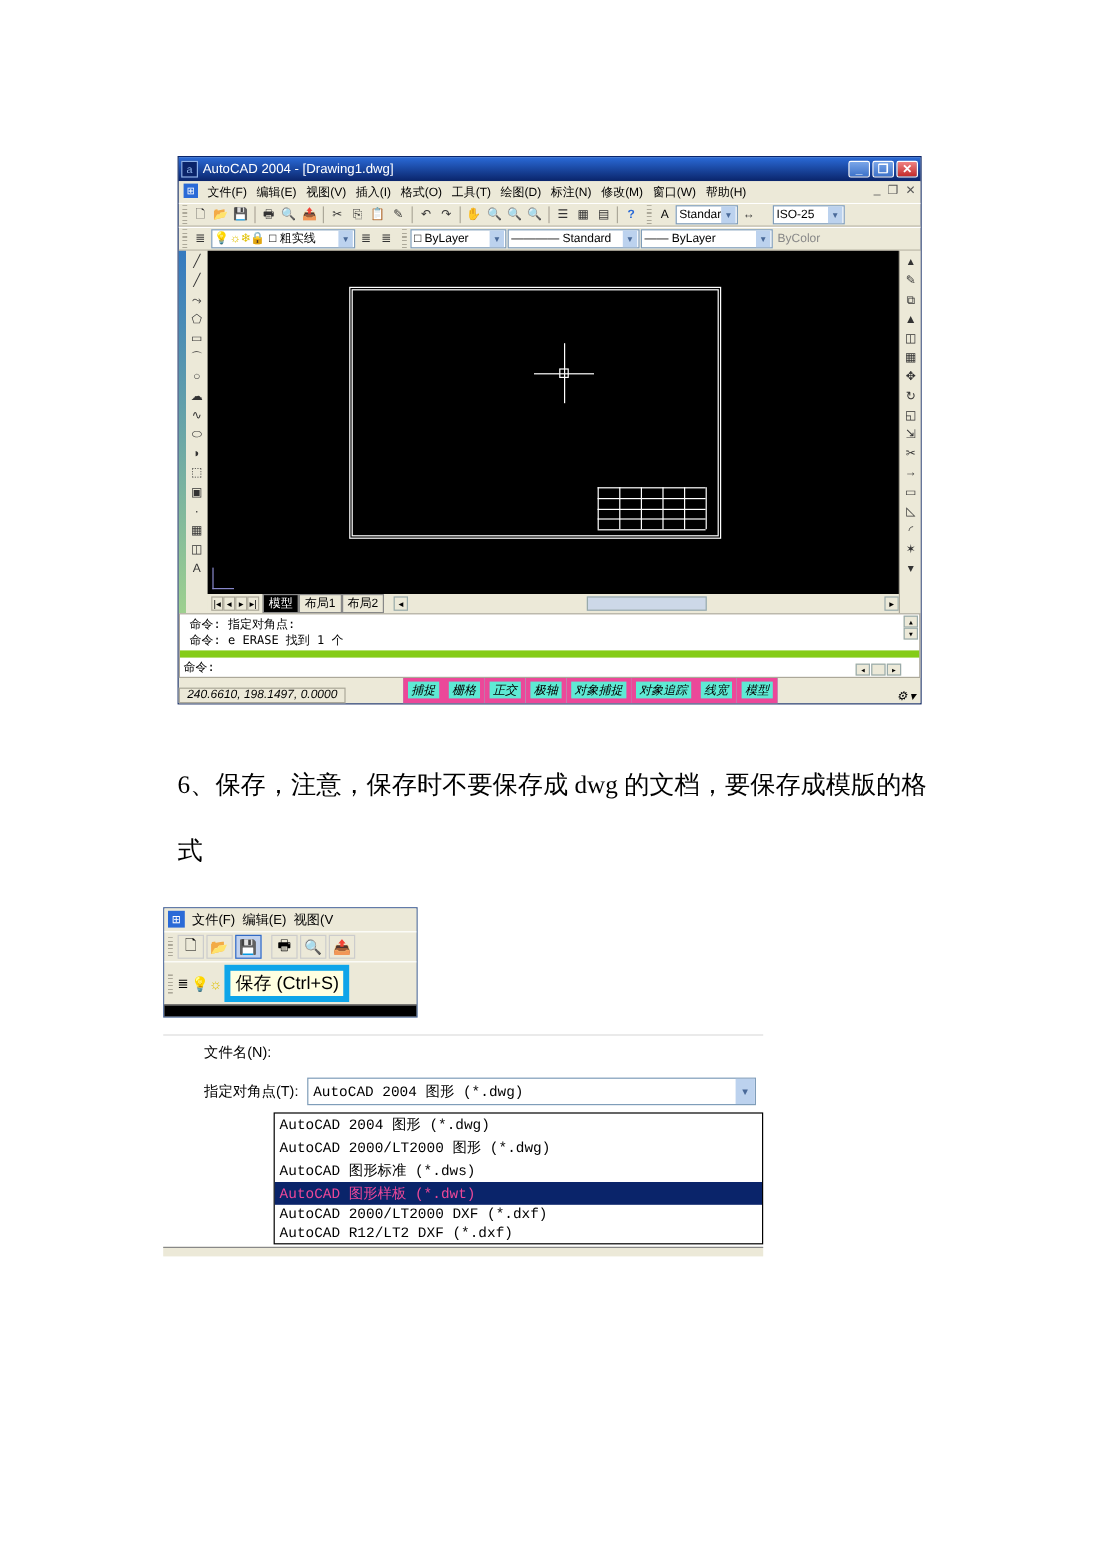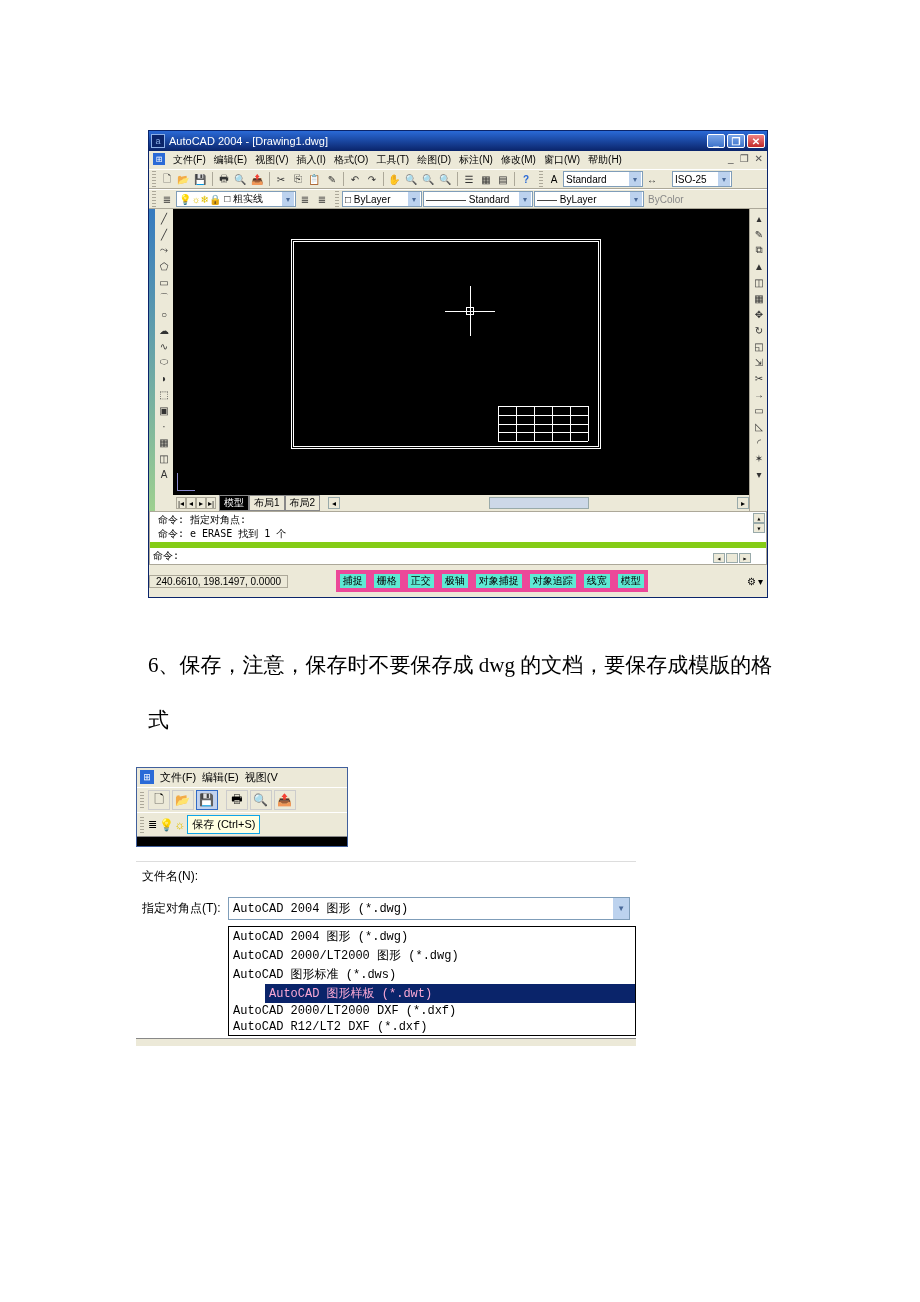--- a/index.html
+++ b/index.html
@@ -24,21 +24,21 @@
 
   .toolbar-row { background:#ece9d8; padding:1px 3px; display:flex; align-items:center; gap:1px; border-top:1px solid #fff; border-bottom:1px solid #aca899; flex-wrap:nowrap; overflow:hidden;}
   .tbtn { width:16px;height:16px; display:flex; align-items:center; justify-content:center; font-size:10px; color:#333; }
   .grip { width:4px;height:16px; background:repeating-linear-gradient(#aca899,#aca899 1px,#ece9d8 1px,#ece9d8 3px); margin-right:2px;}
   .sep { width:1px;height:14px;background:#aca899; margin:0 2px;}
   .combo { height:16px; border:1px solid #7f9db9; background:#fff; font-size:10px; padding:0 14px 0 2px; position:relative; display:flex;align-items:center; white-space:nowrap;}
   .combo::after{content:"▾"; position:absolute; right:1px; top:0px; width:12px;height:14px;background:#bcd2ee;color:#4a6a9a;display:flex;align-items:center;justify-content:center;font-size:8px;}
   .combo.layer { width:120px;}
   .combo.bylayer { width:80px;}
   .combo.lt { width:110px;}
-  .combo.tstyle{ width:80px;}
+  .combo.tstyle{ width:52px;}
   .combo.dstyle{ width:60px;margin-left:11px;}
 
   .work-area { display:flex; background:#ece9d8; }
   .vtoolbar { width:18px; background:#ece9d8; display:flex; flex-direction:column; gap:2px; padding:2px 1px;}
   .vtoolbar .tbtn{ height:14px;}
   .leftbg { width:6px; background:linear-gradient(#357abf,#9ed08f);}
   .canvas-col { flex:1; display:flex; flex-direction:column; }
   .canvas { height:286px; background:#000; position:relative; }
   .frame-outer { position:absolute; left:118px; top:30px; width:310px; height:210px; border:1px solid #fff;}
   .frame-inner { position:absolute; left:120px; top:32px; width:306px; height:206px; border:1px solid #fff;}
@@ -64,48 +64,48 @@
   .hscroll .arrow{width:12px;height:12px;border:1px solid #9aa;background:#ece9d8;display:flex;align-items:center;justify-content:center;font-size:8px;}
 
   .cmd-area{background:#fff;border:1px solid #aca899;font-family:"SimSun",monospace;font-size:10px;color:#000;position:relative;}
   .cmd-area .lines{padding:1px 3px 1px 8px;}
   .cmd-area .prompt-row{border-top:6px solid #84cc16;padding:1px 3px 1px 3px;}
   .cmd-area .cmd-scrollbtns{position:absolute;right:1px;top:1px;display:flex;flex-direction:column;}
   .cmd-area .cmd-scrollbtns span{width:12px;height:10px;border:1px solid #9aa;background:#ece9d8;font-size:8px;display:flex;align-items:center;justify-content:center;}
   .cmd-area .bottom-sb{position:absolute;right:15px;bottom:1px;display:flex;gap:1px;}
   .cmd-area .bottom-sb span{width:12px;height:10px;border:1px solid #9aa;background:#ece9d8;font-size:8px;display:flex;align-items:center;justify-content:center;}
 
-  .statusbar{background:#ece9d8;height:32px;display:flex;align-items:center;font-size:10px;}
+  .statusbar{background:#ece9d8;height:21px;display:flex;align-items:flex-end;font-size:10px;font-style:italic;}
   .statusbar .coords{padding:0 6px;border:1px solid #aca899;background:#ece9d8;}
   .statusbar .togs{display:flex;margin-left:auto;margin-right:auto;}
   .statusbar .togs span{border:4px solid #ec4899;padding:0 3px;background:#5eead4;}
   .statusbar .tray{margin-left:auto;padding:0 4px;display:flex;gap:2px;align-items:center;}
 
   
   .instr { font-size:21px; line-height:2.6; margin:40px 0 20px 130px; width:640px;}
 
   
   .crop { margin-left:118px; width:212px; border:1px solid #405f9c; font-family:Tahoma,sans-serif; font-size:11px; background:#ece9d8;}
   .crop .menubar2{background:#ece9d8;padding:2px 3px;display:flex;gap:6px;}
   .crop .menubar2 .mdi-icon{width:14px;height:14px;background:#2a6ad7;color:#fff;font-size:9px;display:flex;align-items:center;justify-content:center;}
   .crop .tbrow{padding:2px 3px;display:flex;gap:2px;align-items:center;background:#ece9d8;border-top:1px solid #fff;}
   .crop .tbrow .tbtn2{width:22px;height:20px;border:1px solid #ccc;display:flex;align-items:center;justify-content:center;font-size:12px;}
   .crop .layerrow{padding:2px 3px;display:flex;gap:2px;align-items:center;background:#ece9d8;border-top:1px solid #fff;}
-  .crop .tip{display:inline-block;border:1px solid #0ea5e9;background:#ffffe1;padding:1px 4px;font-size:11px;}
+  .crop .tip{display:inline-block;border:5px solid #0ea5e9;background:#ffffe1;padding:1px 4px;font-size:15px;}
   .crop .blackstrip{height:10px;background:#000;border-top:1px solid #888;}
 
   
   .savedlg{margin-left:118px;margin-top:14px;width:500px;font-family:Tahoma,"SimSun",sans-serif;font-size:12px;border-top:1px solid #ddd;}
   .savedlg .row{display:flex;align-items:center;padding:6px 6px;}
-  .savedlg .lbl{width:86px;}
+  .savedlg .lbl{width:86px;margin-left:28px;}
   .savedlg .field{flex:1;border:1px solid #7f9db9;background:#fff;font-family:"Courier New",monospace;font-size:12px;padding:2px 4px;position:relative;}
   .savedlg .field::after{content:"▾";position:absolute;right:0;top:0;width:16px;height:100%;background:#bcd2ee;color:#4a6a9a;display:flex;align-items:center;justify-content:center;}
   .savedlg .droplist{margin-left:92px;border:1px solid #000;background:#fff;font-family:"Courier New",monospace;font-size:12px;}
   .savedlg .droplist div{padding:1px 4px;white-space:nowrap;}
-  .savedlg .droplist .sel{background:#0a246a;color:#f9a8d4;margin-left:36px;}
+  .savedlg .droplist .sel{background:#0a246a;color:#ec4899;}
   .savedlg .btm{height:8px;background:#ece9d8;border-top:1px solid #888;margin-top:2px;}
 </style>
 </head>
 <body>
 
 <div class="page">
 
   <div class="acad-window">
     <div class="titlebar">
       <span class="app-icon">a</span>

